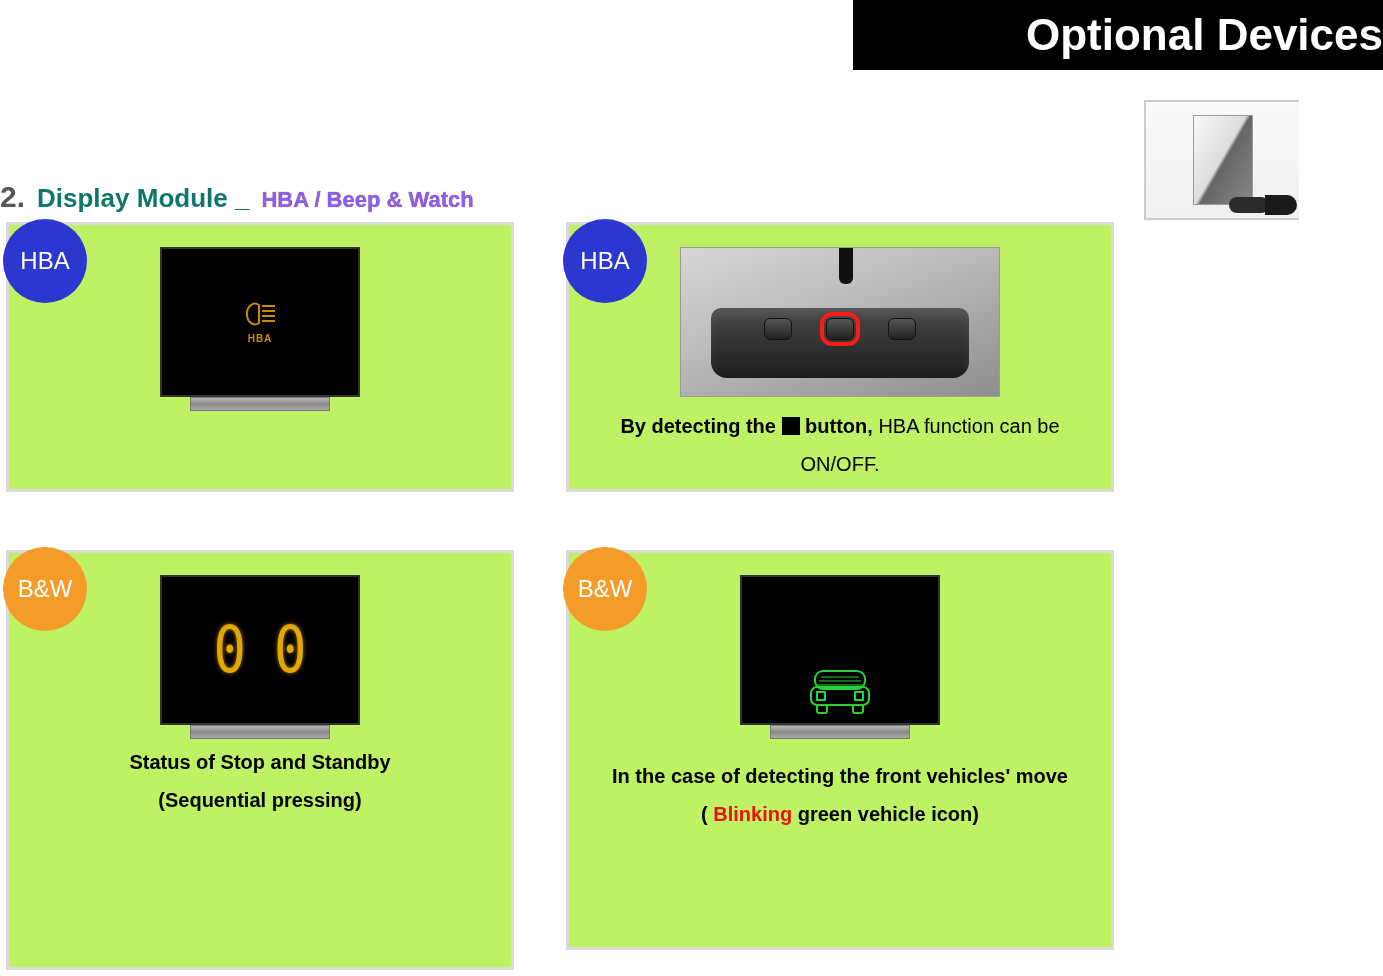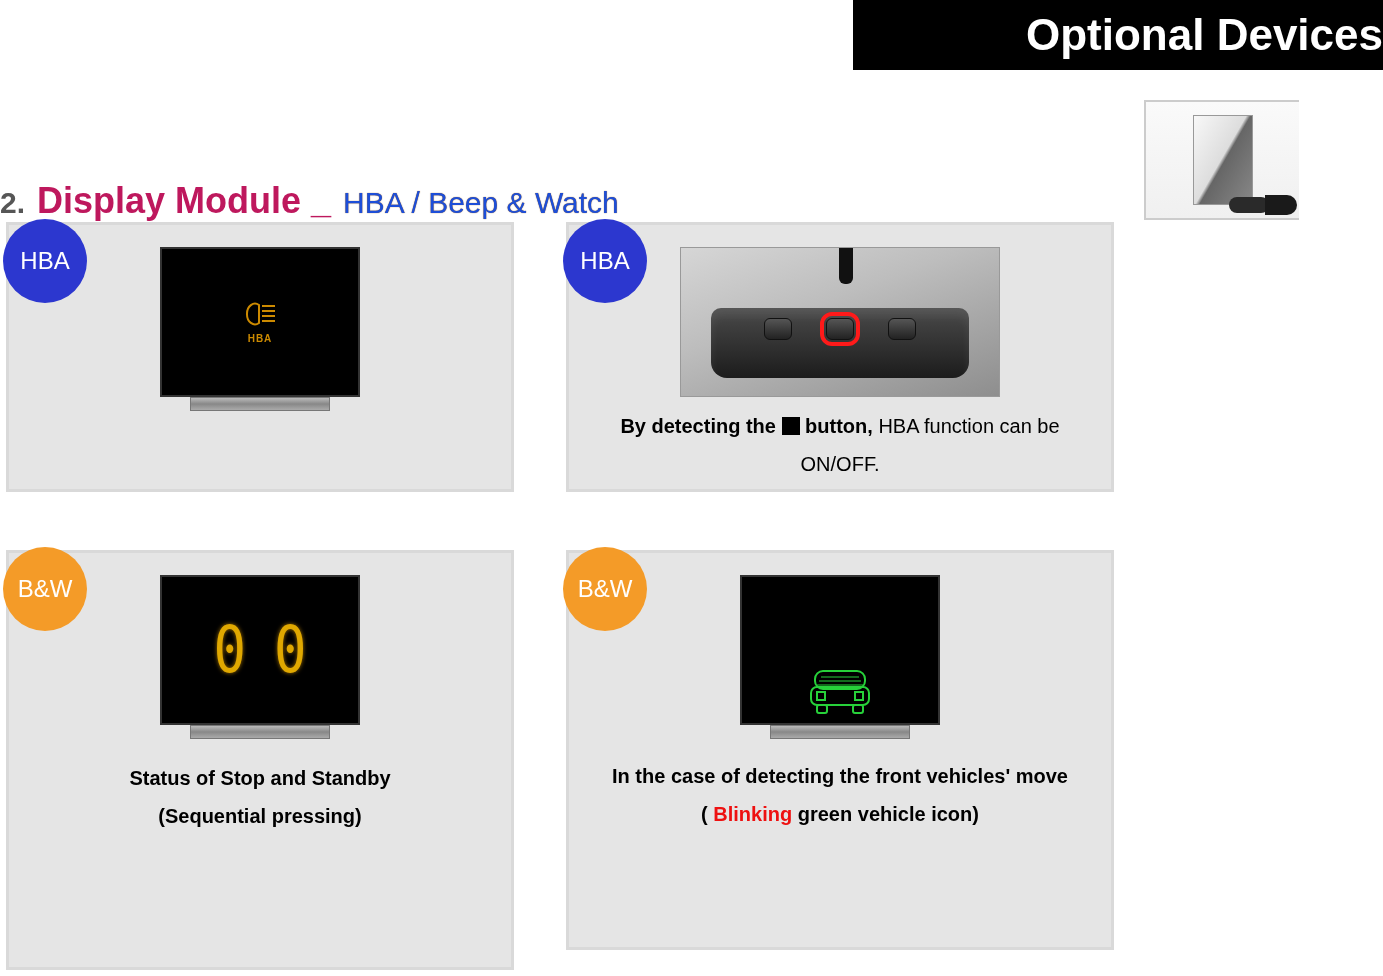--- a/index.html
+++ b/index.html
@@ -78,35 +78,35 @@
     display: flex;
     align-items: baseline;
     gap: 12px;
   }
   .h-num {
     font-size: 30px;
     font-weight: bold;
     color: #565656;
   }
   .h-text {
-    font-size: 36px;
+    font-size: 26px;
     font-weight: bold;
-    color: #be185d;
+    color: #0f766e;
   }
   .h-sub {
-    font-size: 30px;
-    font-weight: 400;
-    color: #1d4ed8;
+    font-size: 22px;
+    font-weight: 700;
+    color: #8b5cf6;
     text-shadow: 0 0 1px #8a4a00;
   }
 
   .panel {
     position: absolute;
     border: 3px solid #d9d9d9;
-    background:#e5e5e5;
+    background:#bef264;
     padding: 16px 18px 18px 18px;
   }
   .panel-tl { top: 222px; left: 6px;   width: 508px; height: 270px; }
   .panel-tr { top: 222px; left: 566px; width: 548px; height: 270px; }
   .panel-bl { top: 550px; left: 6px;   width: 508px; height: 420px; }
   .panel-br { top: 550px; left: 566px; width: 548px; height: 400px; }
 
   .badge {
     position:absolute;
     top:-6px; left:-6px;
@@ -281,21 +281,21 @@
   </div>
   <div class="dm">
     <div class="dm-screen">
       <div class="seg-row">
         <span class="seg">0</span>
         <span class="seg">0</span>
       </div>
     </div>
     <div class="dm-base"></div>
   </div>
-  <div class="caption" style="margin-top:20px;">
+  <div class="caption" style="margin-top:4px;">
     <div>Status of Stop and Standby</div>
     <div>(Sequential pressing)</div>
   </div>
 </div>
 
 <div class="panel panel-br">
   <div class="badge badge-orange">
     <span>B&amp;W</span>
   </div>
   <div class="dm">

